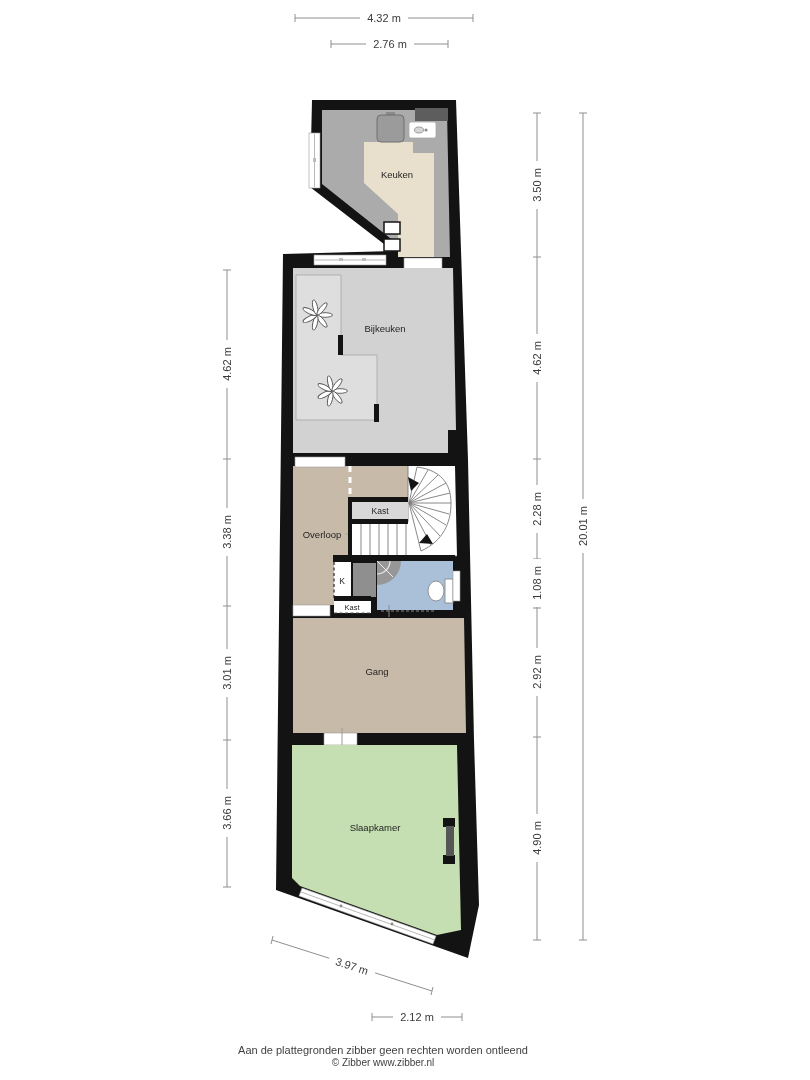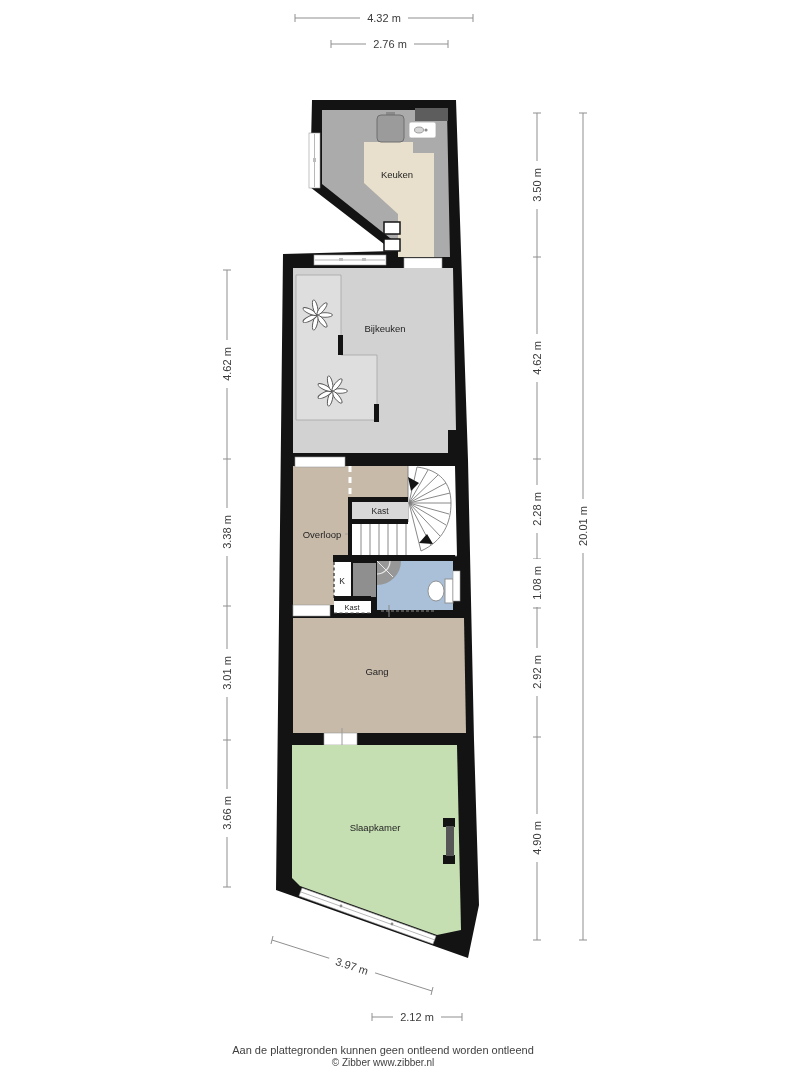--- a/index.html
+++ b/index.html
@@ -330,16 +330,16 @@
       <line class="dl" x1="372" y1="1017" x2="462" y2="1017"></line>
       <line class="dl" x1="372" y1="1013" x2="372" y2="1021"></line>
       <line class="dl" x1="462" y1="1013" x2="462" y2="1021"></line>
       <rect class="bg" x="393" y="1010" width="48" height="14"></rect>
       <text class="dim" x="417" y="1021" text-anchor="middle">2.12 m</text>
     </g>
   </g>
 </svg>
 
 <div class="footer">
-  <div class="l1">Aan de plattegronden kunnen geen ontleend worden ontleend</div>
+  <div class="l1">Aan de plattegronden zibber geen rechten worden ontleend</div>
   <div class="l2">© Zibber www.zibber.nl</div>
 </div>
 </div>
 
 </body></html>

